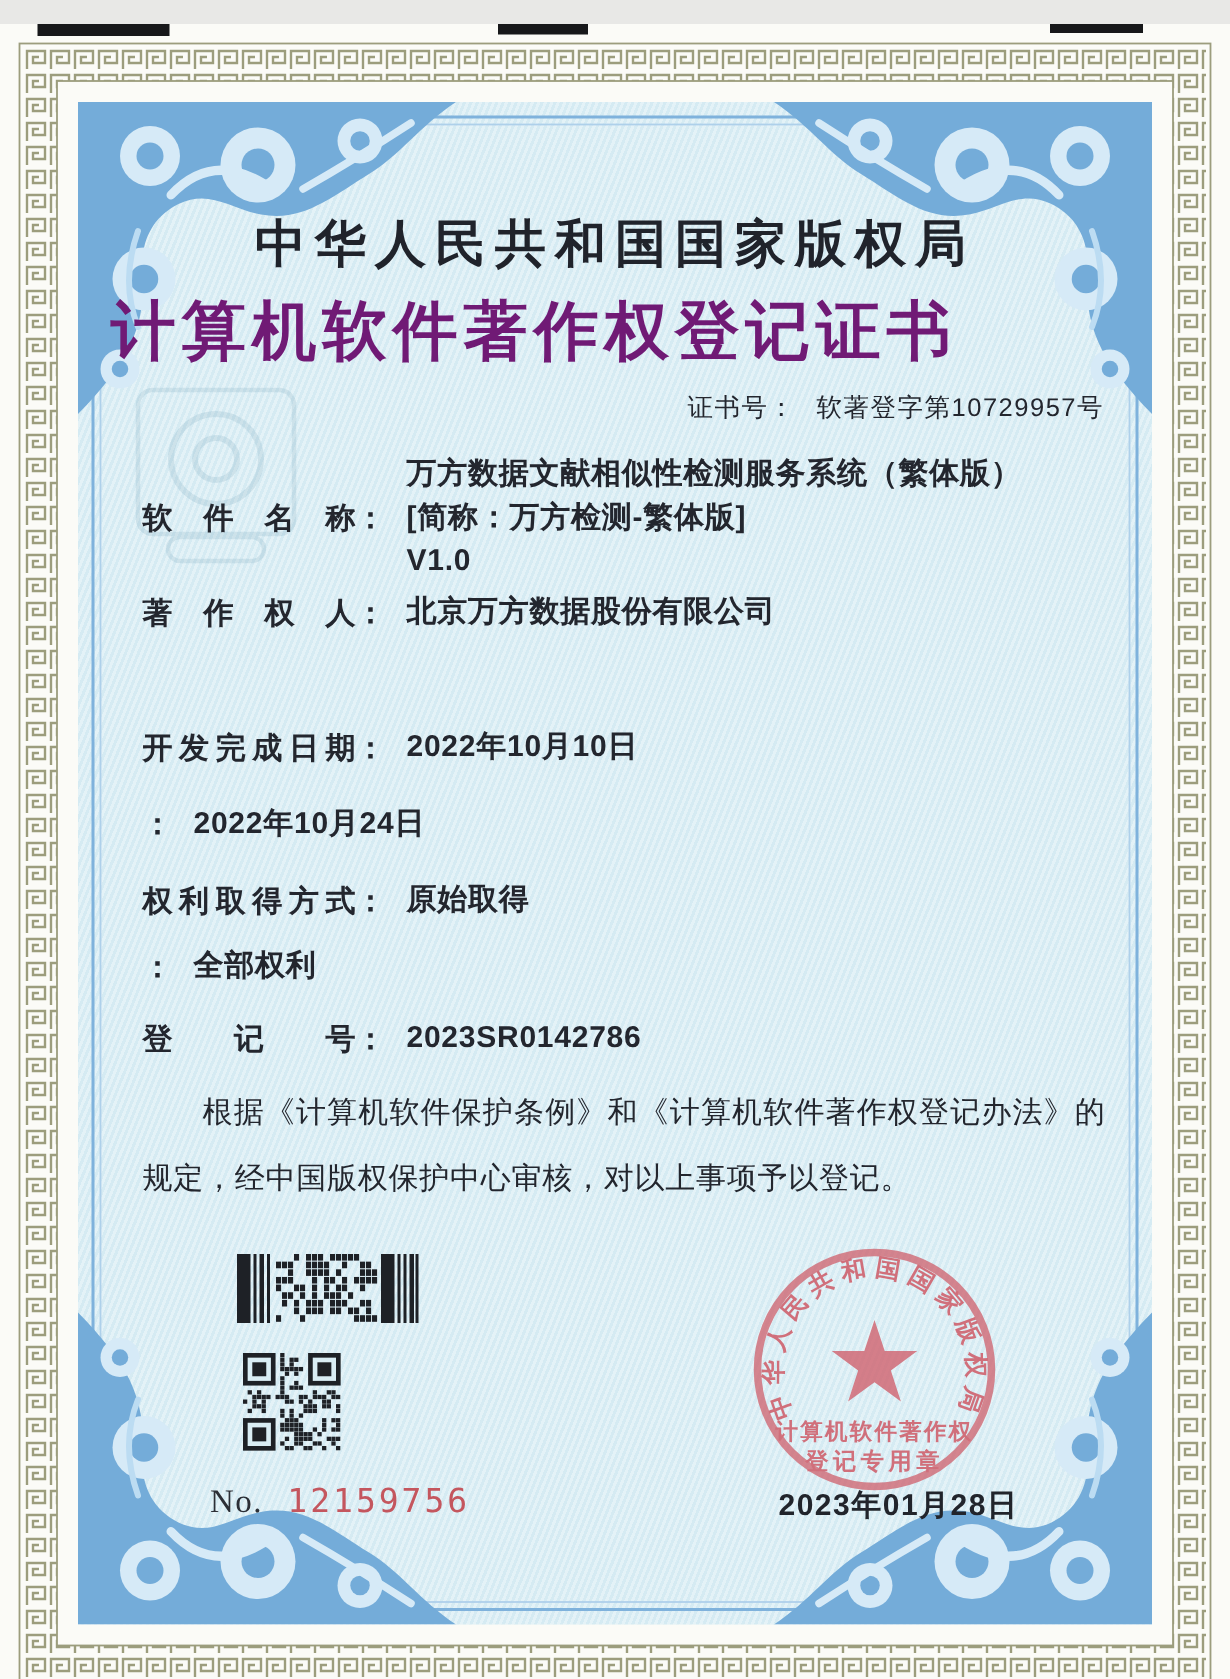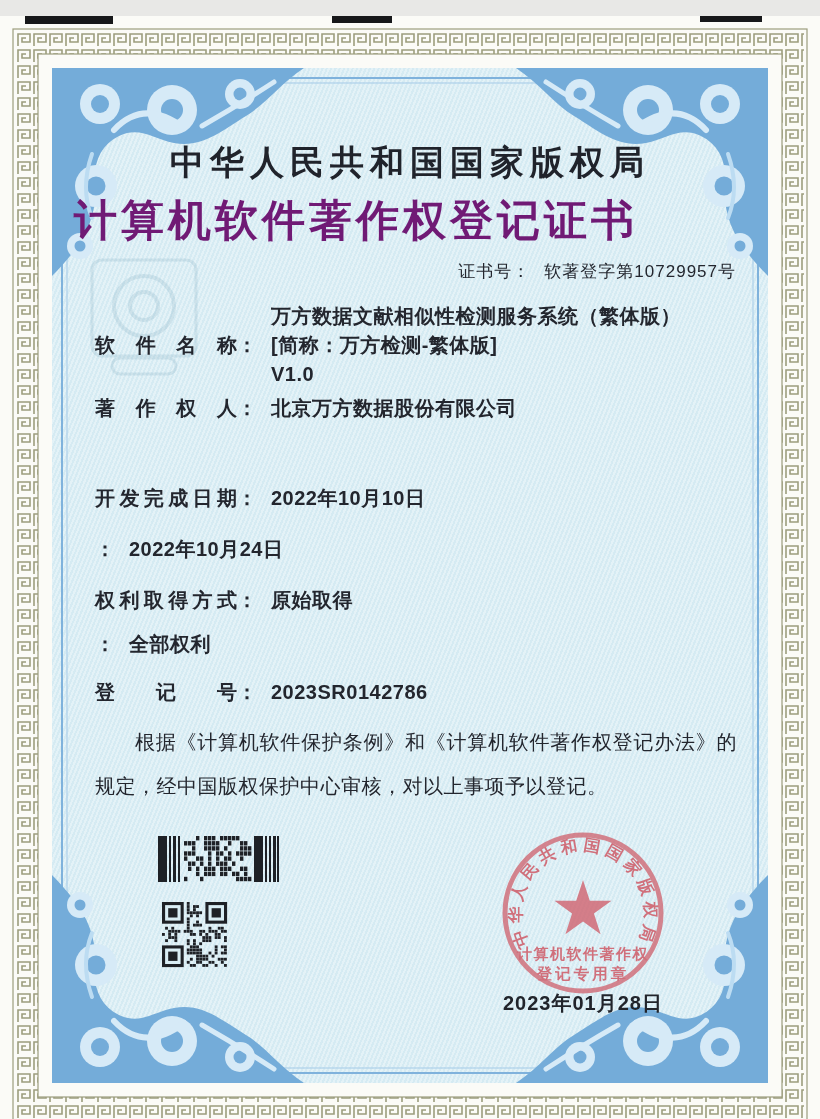--- a/index.html
+++ b/index.html
@@ -41,21 +41,21 @@
     font-size:20px; font-weight:400; line-height:44px;
     text-indent:2em; text-align:justify; letter-spacing:.5px;
   }
   .serial{
     position:absolute; left:140px; top:972px; font-size:22px;
   }
   .serial .prefix{font-family:"Liberation Serif", serif; color:#2c2f36; letter-spacing:1px;}
   .serial .num{font-family:"DejaVu Sans Mono", monospace; letter-spacing:2px; margin-left:10px;}
   .issue-date{
     position:absolute; left:498px; top:974px; width:170px; text-align:center;
-    font-size:20px; font-weight:700; letter-spacing:1px; color:#21242b;
+    font-size:20px; font-weight:700; letter-spacing:1px; color:#21242b;padding-left:16px;
   }
   .barcode{position:absolute; left:158px; top:820px;}
   .qrcode{position:absolute; left:162px; top:886px;}
   .seal{position:absolute; left:498px; top:812px; opacity:.88;}
   .ghost{position:absolute; left:86px; top:240px; opacity:.16;}
   .artifact{position:absolute; background:#17181a;}
 </style>
 </head>
 <body>
 
@@ -378,20 +378,24 @@
         <rect x="62" y="27.900000000000002" width="2.8520000000000003" height="2.8520000000000003" fill="#1e2126"></rect>
         <rect x="62" y="34.1" width="2.8520000000000003" height="2.8520000000000003" fill="#1e2126"></rect>
         <rect x="62" y="37.2" width="2.8520000000000003" height="2.8520000000000003" fill="#1e2126"></rect>
         <rect x="62" y="43.4" width="2.8520000000000003" height="2.8520000000000003" fill="#1e2126"></rect>
         <rect x="62" y="46.5" width="2.8520000000000003" height="2.8520000000000003" fill="#1e2126"></rect>
         <rect x="62" y="49.6" width="2.8520000000000003" height="2.8520000000000003" fill="#1e2126"></rect>
         <rect x="62" y="55.800000000000004" width="2.8520000000000003" height="2.8520000000000003" fill="#1e2126"></rect>
         <rect x="62" y="62" width="2.8520000000000003" height="2.8520000000000003" fill="#1e2126"></rect>
       </svg>
 
+    <div class="serial">
+      <span class="prefix">No.</span>
+      <span class="num" id="serialNum" style="color: rgb(196, 86, 94);">12159756</span>
+    </div>
 
     <svg class="seal" width="170" height="170" viewBox="0 0 170 170">
       <defs>
         <path id="sealArc" d="M 31.3 116 A 62 62 0 1 1 138.7 116" fill="none"></path>
       </defs>
       <circle cx="85" cy="85" r="78" fill="none" stroke="#cf5f6b" stroke-width="5" opacity=".85"></circle>
       <text font-size="16.5" font-weight="700" fill="#cf5f6b" letter-spacing="5" style="font-family:'Liberation Serif',serif">
         <textPath href="#sealArc" startOffset="50%" text-anchor="middle">中华人民共和国国家版权局</textPath>
       </text>
       <path fill="#cf5f6b" opacity=".9" d="M85,52 L91.8,72.7 L113.5,72.7 L95.9,85.6 L102.6,106.3 L85,93.5 L67.4,106.3 L74.1,85.6 L56.5,72.7 L78.2,72.7 Z"></path>

